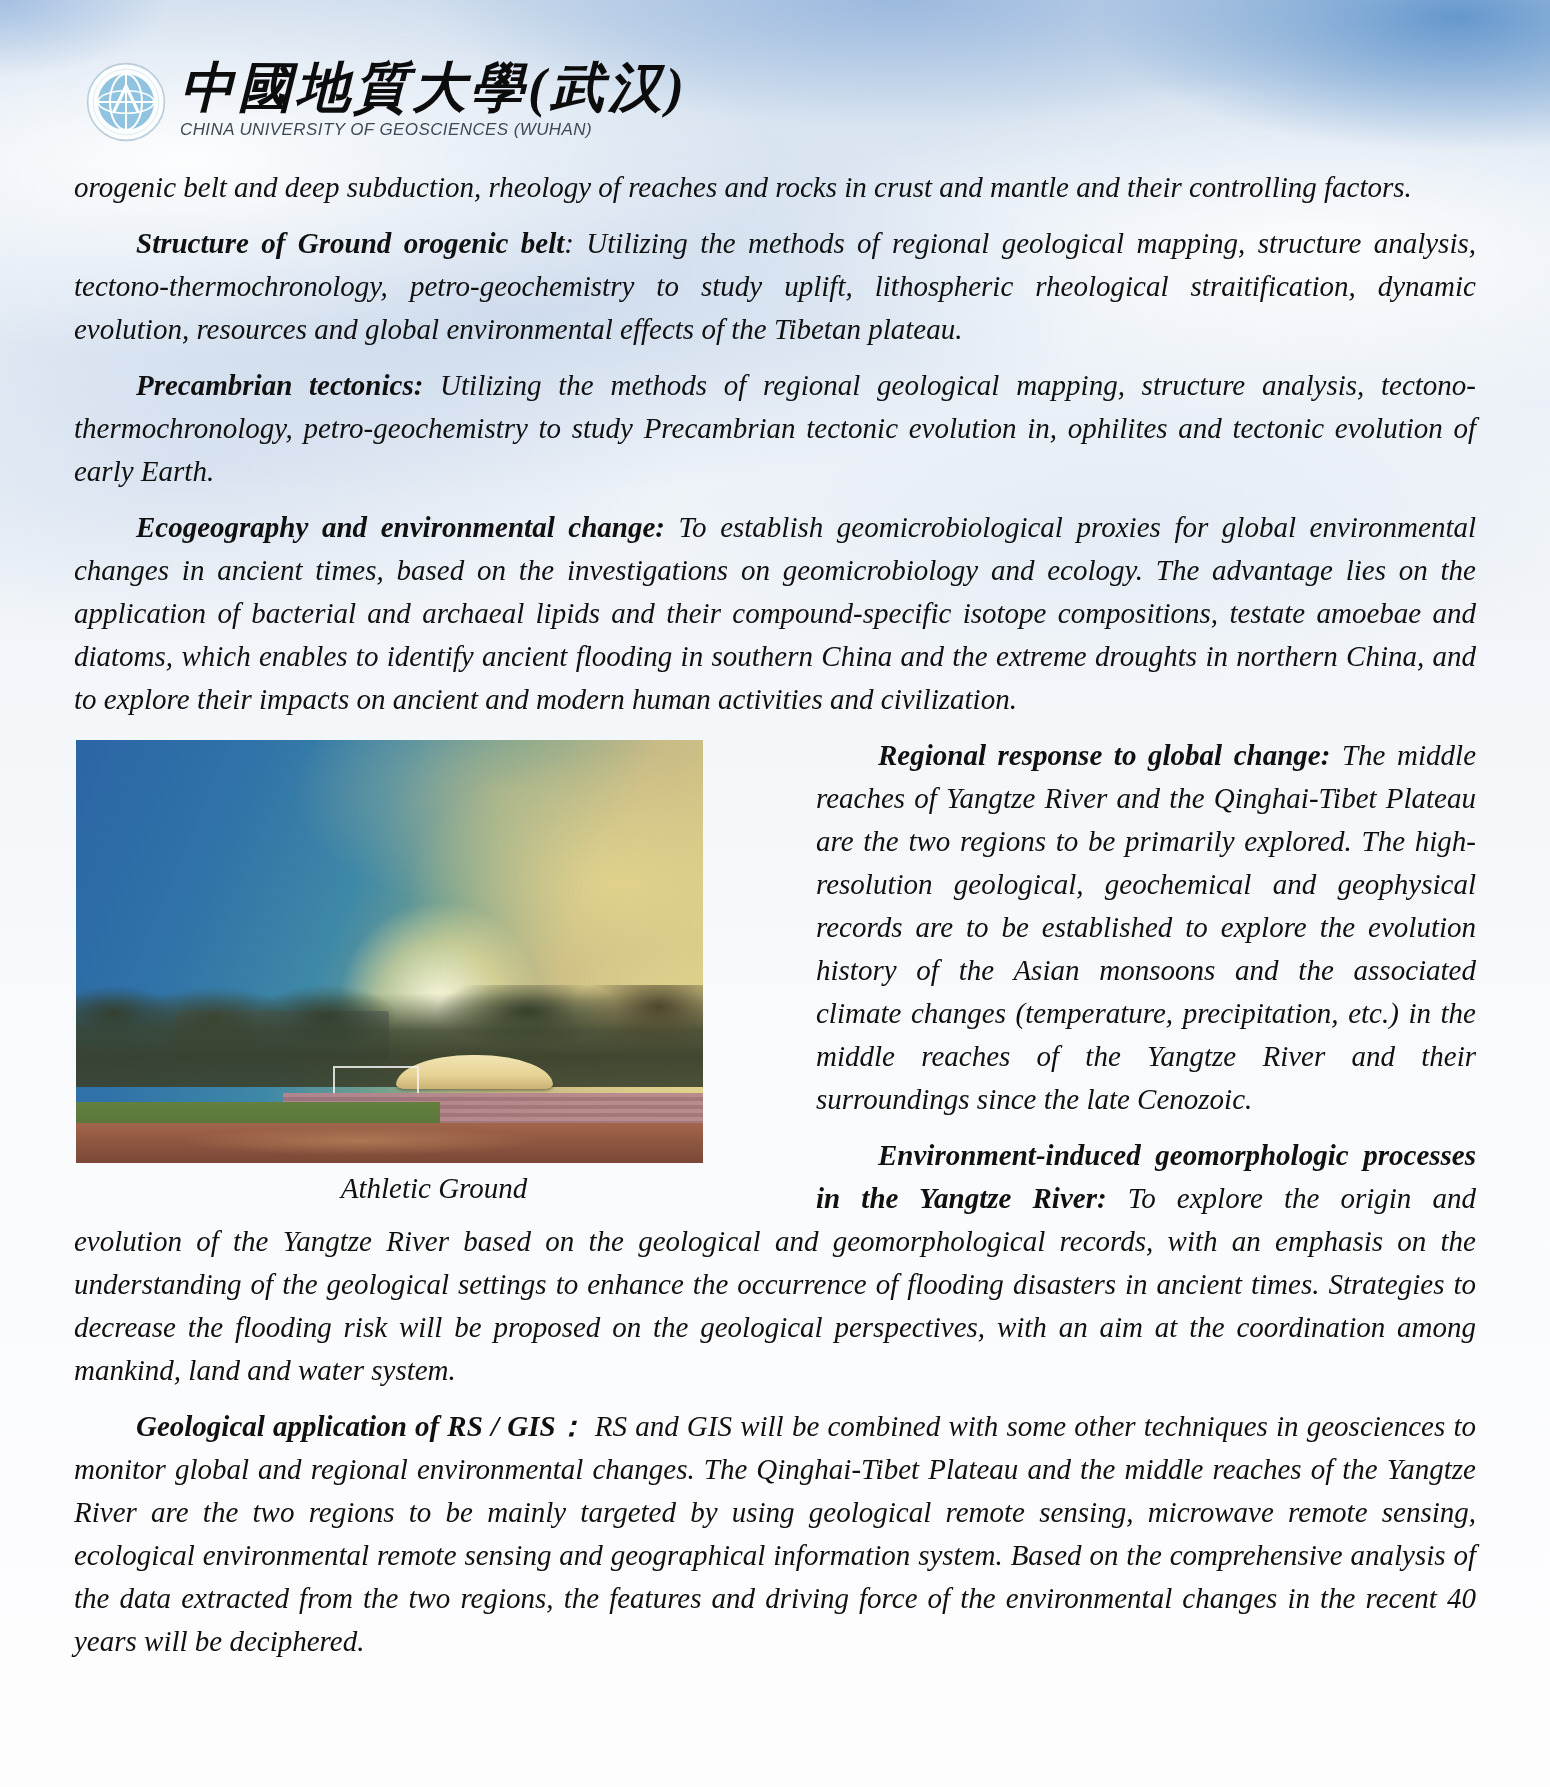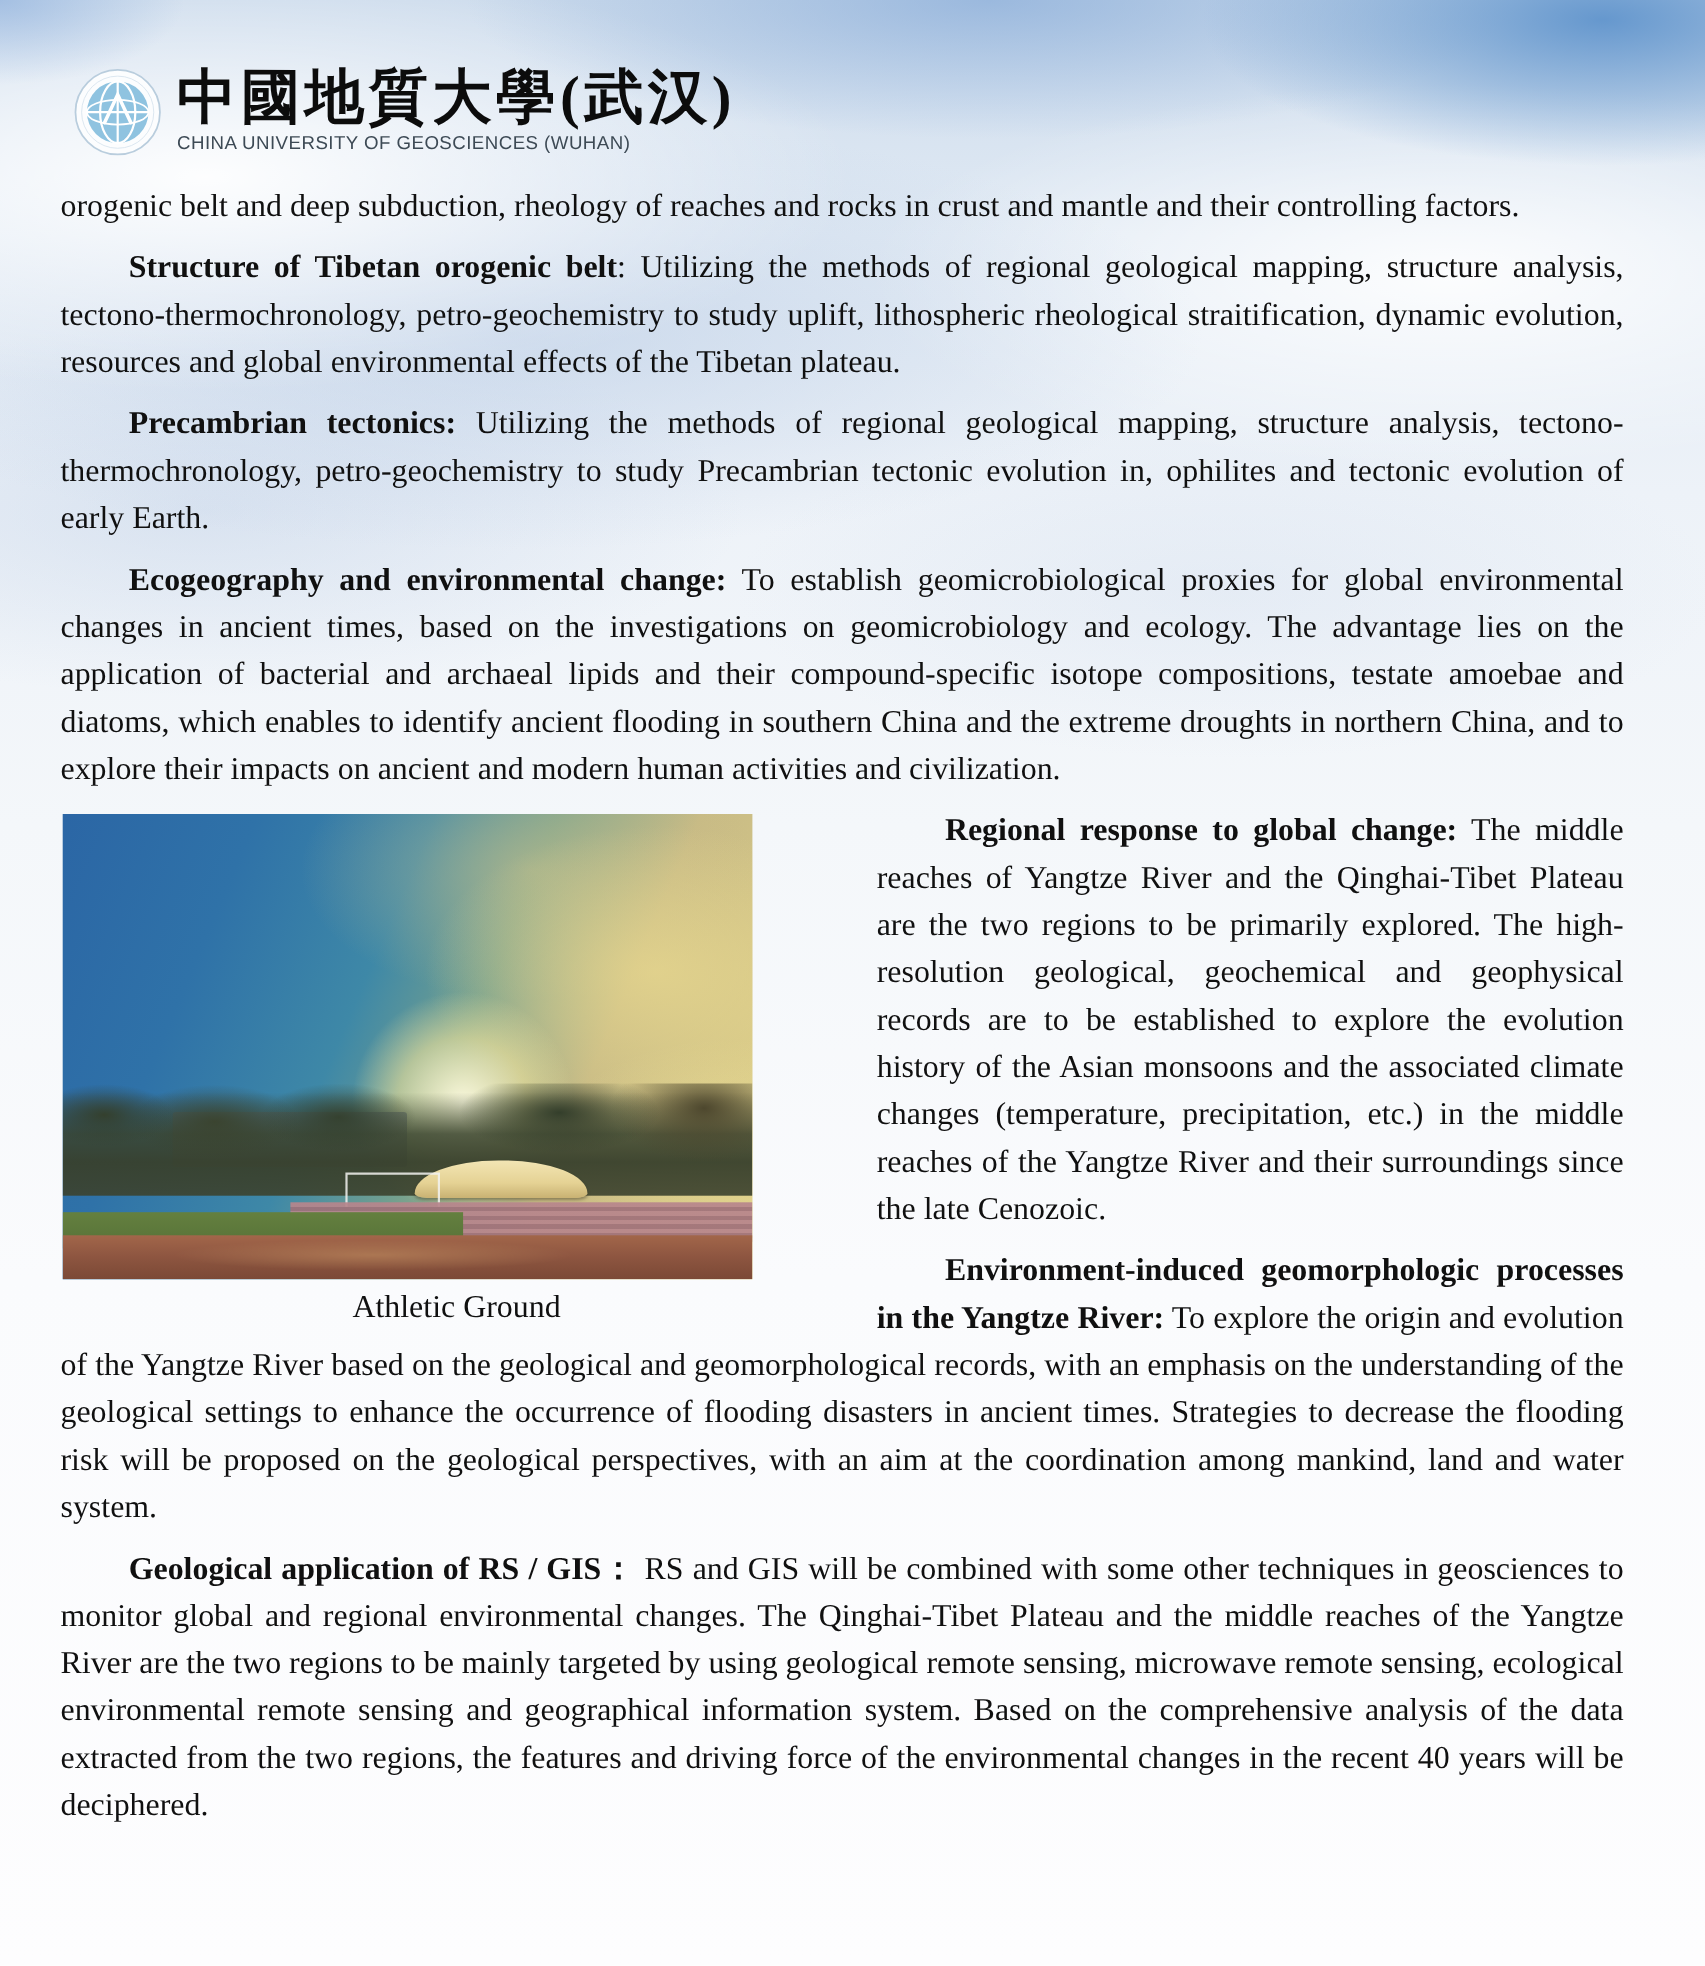--- a/index.html
+++ b/index.html
@@ -13,21 +13,21 @@
       radial-gradient(ellipse 520px 190px at 94% 1%, rgba(96,148,204,0.95), rgba(96,148,204,0) 70%),
       radial-gradient(ellipse 680px 180px at 58% 0%, rgba(122,162,212,0.60), rgba(122,162,212,0) 70%),
       radial-gradient(ellipse 240px 110px at 0% 0%, rgba(140,175,220,0.65), rgba(140,175,220,0) 70%),
       radial-gradient(ellipse 820px 270px at 12% 9%, rgba(255,255,255,0.95), rgba(255,255,255,0) 72%),
       radial-gradient(ellipse 900px 280px at 30% 17%, rgba(172,194,224,0.45), rgba(172,194,224,0) 70%),
       radial-gradient(ellipse 760px 250px at 85% 14%, rgba(255,255,255,0.9), rgba(255,255,255,0) 70%),
       radial-gradient(ellipse 700px 240px at 12% 26%, rgba(185,203,228,0.40), rgba(185,203,228,0) 70%),
       radial-gradient(ellipse 640px 220px at 72% 30%, rgba(205,218,236,0.30), rgba(205,218,236,0) 70%),
       linear-gradient(180deg,#ccdbec 0%,#e1eaf4 12%,#edf2f8 25%,#f4f7fa 42%,#fafbfd 65%,#fdfdfe 100%);
   }
-  .content{padding:58px 74px 0 55px;}
+  .content{padding:58px 74px 0 74px;font-style:italic;}
 
   
   .logo-row{display:flex;align-items:flex-start;margin-left:12px;margin-bottom:24px;}
   .emblem{width:80px;height:80px;flex:0 0 auto;margin-top:4px;}
   .logo-text{margin-left:14px;}
   .logo-cn{
     font-size:54px;line-height:60px;font-weight:bold;color:#0c0c0c;
     letter-spacing:4px;font-family:"Liberation Serif","DejaVu Serif",serif;
     white-space:nowrap;
   }
@@ -111,21 +111,21 @@
         <circle cx="50" cy="50" r="41" fill="none" stroke="#d7e4ee" stroke-width="1"></circle>
       </svg>
       <div class="logo-text">
         <div class="logo-cn">中國地質大學(武汉)</div>
         <div class="logo-en">CHINA UNIVERSITY OF GEOSCIENCES (WUHAN)</div>
       </div>
     </div>
 
     <p class="para no-indent"><span>orogenic belt and deep subduction, rheology of reaches and rocks in crust and mantle and their controlling factors.</span></p>
 
-    <p class="para"><span class="lead">Structure of Tibetan orogenic belt</span><span>: Utilizing the methods of regional geological mapping, structure analysis, tectono-thermochronology, petro-geochemistry to study uplift, lithospheric rheological straitification, dynamic evolution, resources and global environmental effects of the Tibetan plateau.</span></p>
+    <p class="para"><span class="lead">Structure of Ground orogenic belt</span><span>: Utilizing the methods of regional geological mapping, structure analysis, tectono-thermochronology, petro-geochemistry to study uplift, lithospheric rheological straitification, dynamic evolution, resources and global environmental effects of the Tibetan plateau.</span></p>
 
     <p class="para"><span class="lead">Precambrian tectonics:</span><span> Utilizing the methods of regional geological mapping, structure analysis, tectono-thermochronology, petro-geochemistry to study Precambrian tectonic evolution in, ophilites and tectonic evolution of early Earth.</span></p>
 
 
     <p class="para"><span class="lead">Ecogeography and environmental change:</span><span> To establish geomicrobiological proxies for global environmental changes in ancient times, based on the investigations on geomicrobiology and ecology. The advantage lies on the application of bacterial and archaeal lipids and their compound-specific isotope compositions, testate amoebae and diatoms, which enables to identify ancient flooding in southern China and the extreme droughts in northern China, and to explore their impacts on ancient and modern human activities and civilization.</span></p>
 
     <div class="figwrap">
 
       <figure class="photo-fig" style="margin-left:2px;margin-right:24px;margin-top:6px;margin-bottom:6px;">
         <div class="photo">

